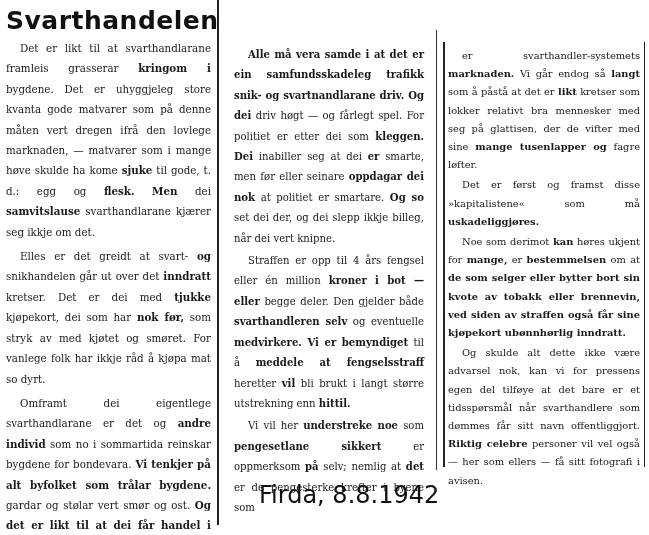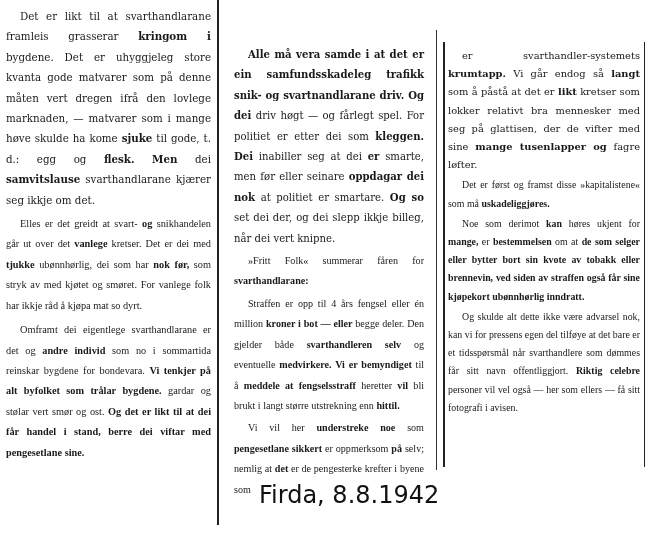--- a/index.html
+++ b/index.html
@@ -9,54 +9,54 @@
   .col1 { left: 6px; top: 6px; width: 205px; }
   .col1-rule { position: absolute; left: 217px; top: 0px; width: 2px; height: 525px; background: #222; }
   .col2 { left: 234px; top: 45px; width: 190px; font-size: 10.1px; line-height: 20.4px; }
   .col2-rule { position: absolute; left: 436px; top: 30px; width: 1px; height: 440px; background: #333; }
   .col3 { left: 448px; top: 47px; width: 192px; font-size: 9.9px; line-height: 18.2px; }
   .col3-rule-left { position: absolute; left: 443px; top: 42px; width: 2px; height: 425px; background: #222; }
   .col3-rule-right { position: absolute; left: 644px; top: 42px; width: 1px; height: 425px; background: #222; }
   .headline { font-family: "DejaVu Sans", sans-serif; font-weight: bold; font-size: 25px;
               line-height: 30px; letter-spacing: 0.5px; margin: 0 0 2px 0; color: #111; }
   p { margin: 0; text-align: justify; text-indent: 14px; }
-  p + p { margin-top: 4px; font-family: Liberation Serif, serif; }
+  p + p { margin-top: 4px; }
   .col2 p + p, .col3 p + p { margin-top: 2px; }
   b { font-weight: bold; }
   .caption { position: absolute; left: 259px; top: 481px; font-family: "DejaVu Sans", sans-serif;
              font-size: 24px; color: #111; }
 </style>
 </head>
 <body>
 
 <div class="col1-rule"></div>
 <div class="col2-rule"></div>
 <div class="col3-rule-left"></div>
 <div class="col3-rule-right"></div>
 
 <div class="clip col1">
+  <div class="headline">Svarthandelen</div>
   <div>
       <p><span>Det er likt til at svarthandlarane framleis grasserar </span><b>kringom i</b><span> bygdene. Det er uhyggjeleg store kvanta gode matvarer som på denne måten vert dregen ifrå den lovlege marknaden, — matvarer som i mange høve skulde ha kome </span><b>sjuke</b><span> til gode, t. d.: egg og </span><b>flesk.</b><span> </span><b>Men</b><span> dei </span><b>samvitslause</b><span> svarthandlarane kjærer seg ikkje om det.</span></p>
-      <p><span>Elles er det greidt at svart- </span><b>og</b><span> snikhandelen går ut over det </span><b>vanlege</b><span> kretser. Det er dei med </span><b>tjukke</b><span> ubønnhørlig, dei som har </span><b>nok før,</b><span> som stryk av med kjøtet og smøret. For vanlege folk har ikkje råd å kjøpa mat so dyrt.</span></p>
+      <p><span>Elles er det greidt at svart- </span><b>og</b><span> snikhandelen går ut over det </span><b>inndratt</b><span> kretser. Det er dei med </span><b>tjukke</b><span> kjøpekort, dei som har </span><b>nok før,</b><span> som stryk av med kjøtet og smøret. For vanlege folk har ikkje råd å kjøpa mat so dyrt.</span></p>
       <p><span>Omframt dei eigentlege svarthandlarane er det og </span><b>andre individ</b><span> som no i sommartida reinskar bygdene for bondevara. </span><b>Vi tenkjer på alt byfolket som trålar bygdene.</b><span> gardar og stølar vert smør og ost. </span><b>Og det er likt til at dei får handel i stand, berre dei viftar med pengesetlane sine.</b></p>
     </div>
 </div>
 
 <div class="clip col2">
   <div>
       <p><b>Alle må vera samde i at det er ein samfundsskadeleg trafikk snik- og svartnandlarane driv. Og dei</b><span> driv høgt — og fårlegt spel. For politiet er etter dei som </span><b>kleggen.</b><span> </span><b>Dei</b><span> inabiller seg at dei </span><b>er</b><span> smarte, men før eller seinare </span><b>oppdagar dei nok</b><span> at politiet er smartare. </span><b>Og so</b><span> set dei der, og dei slepp ikkje billeg, når dei vert knipne.</span></p>
-      <p><span>»Fritt Folk« summerar fåren for </span><b>svarthandlarane:</b></p>
       <p><span>Straffen er opp til 4 års fengsel eller én million </span><b>kroner i bot — eller</b><span> begge deler. Den gjelder både </span><b>svarthandleren selv</b><span> og eventuelle </span><b>medvirkere. Vi er bemyndiget</b><span> til å </span><b>meddele at fengselsstraff</b><span> heretter </span><b>vil</b><span> bli brukt i langt større utstrekning enn </span><b>hittil.</b></p>
       <p><span>Vi vil her </span><b>understreke noe</b><span> som </span><b>pengesetlane sikkert</b><span> er oppmerksom </span><b>på</b><span> selv; nemlig at </span><b>det</b><span> er de pengesterke krefter i byene som</span></p>
     </div>
 </div>
 
 <div class="clip col3">
   <div>
-      <p><span>er svarthandler-systemets </span><b>krumtapp.</b><span> Vi går endog så </span><b>langt</b><span> som å påstå at det er </span><b>likt</b><span> kretser som lokker relativt bra mennesker med seg på glattisen, der de vifter med sine </span><b>mange tusenlapper og</b><span> fagre løfter.</span></p>
+      <p><span>er svarthandler-systemets </span><b>marknaden.</b><span> Vi går endog så </span><b>langt</b><span> som å påstå at det er </span><b>likt</b><span> kretser som lokker relativt bra mennesker med seg på glattisen, der de vifter med sine </span><b>mange tusenlapper og</b><span> fagre løfter.</span></p>
       <p><span>Det er først og framst disse »kapitalistene« som må </span><b>uskadeliggjøres.</b></p>
       <p><span>Noe som derimot </span><b>kan</b><span> høres ukjent for </span><b>mange,</b><span> er </span><b>bestemmelsen</b><span> om at </span><b>de som selger eller bytter bort sin kvote av tobakk eller brennevin, ved siden av straffen også får sine kjøpekort ubønnhørlig inndratt.</b></p>
       <p><span>Og skulde alt dette ikke være advarsel nok, kan vi for pressens egen del tilføye at det bare er et tidsspørsmål når svarthandlere som dømmes får sitt navn offentliggjort. </span><b>Riktig celebre</b><span> personer vil vel også — her som ellers — få sitt fotografi i avisen.</span></p>
     </div>
 
 </div>
 
 <div class="caption">Firda, 8.8.1942</div>
 
 </body></html>

